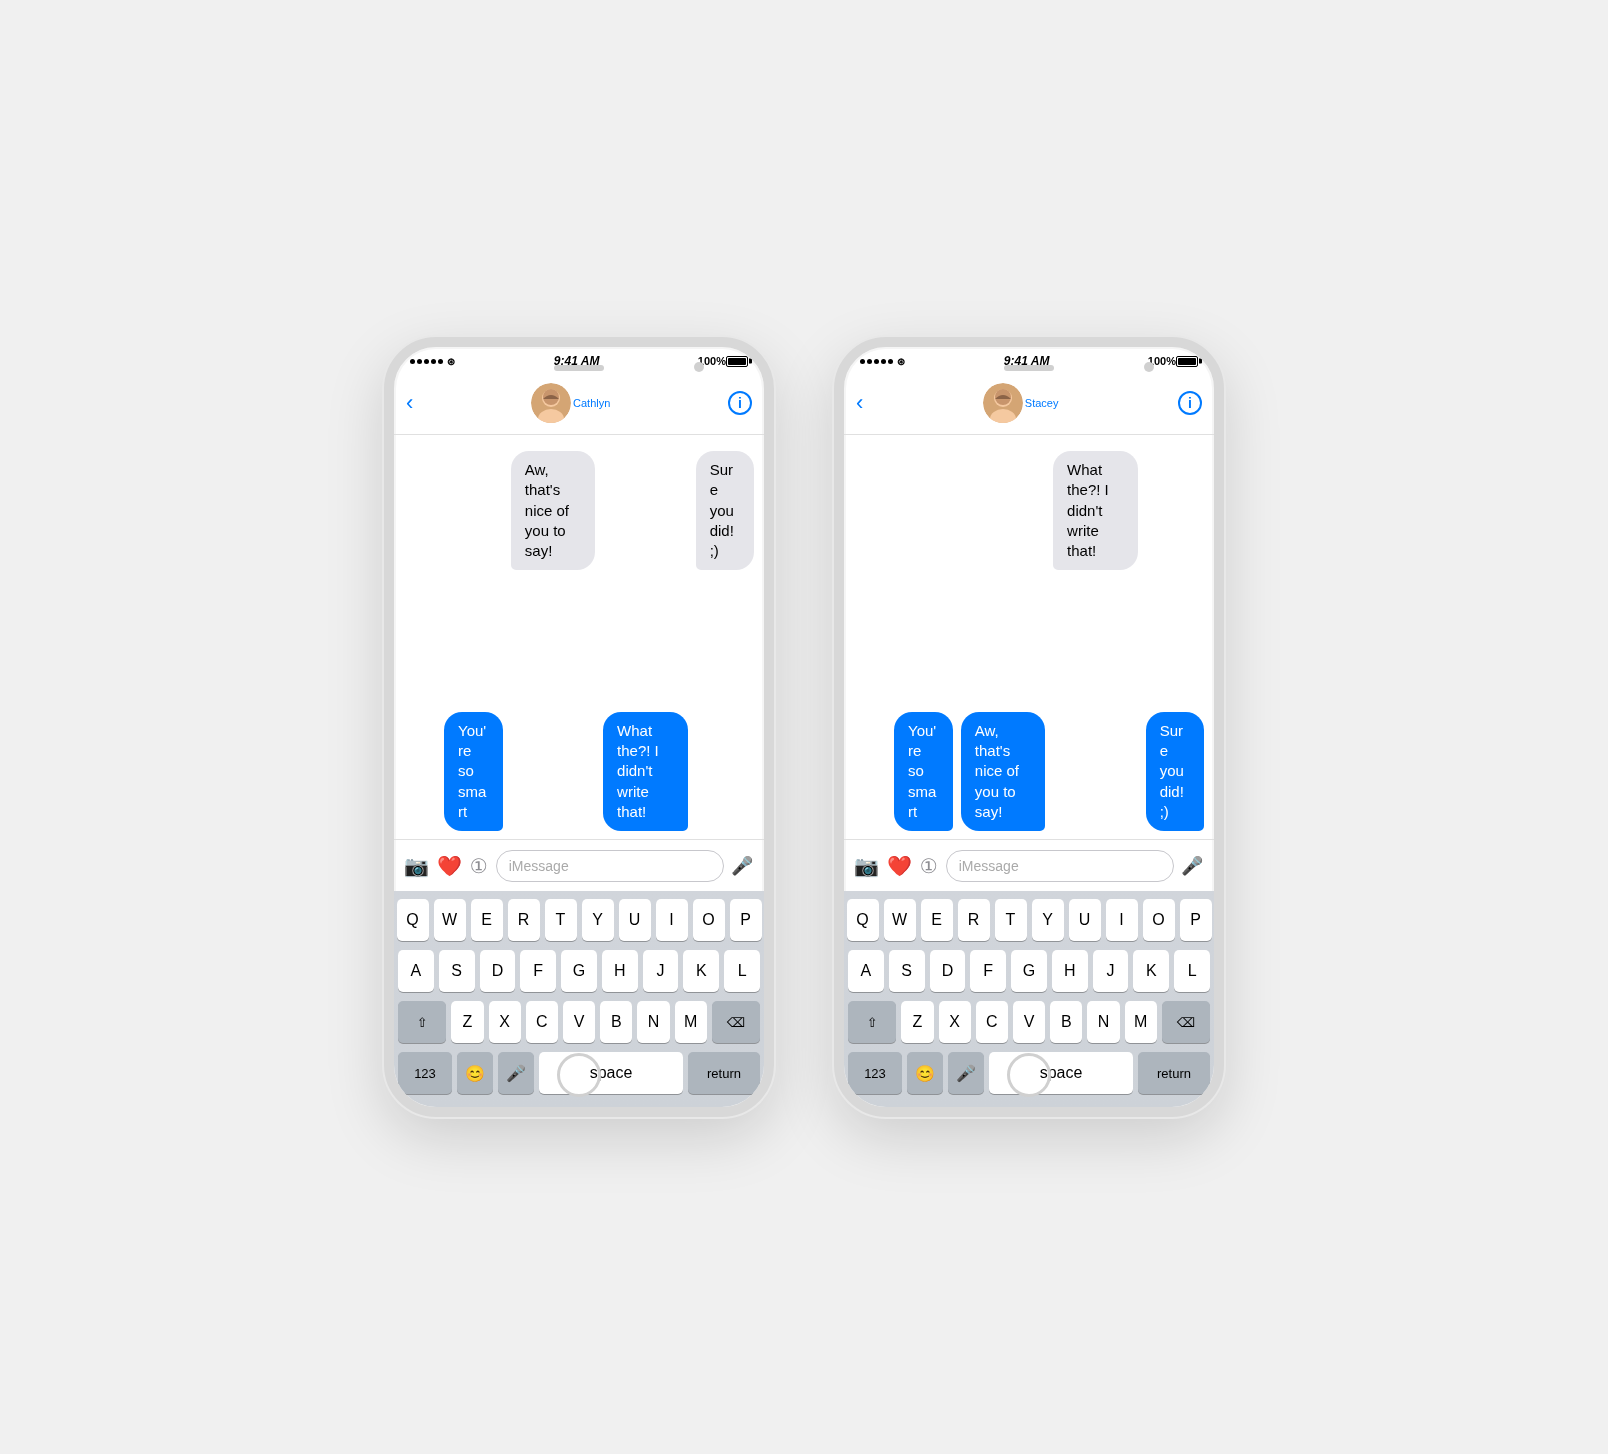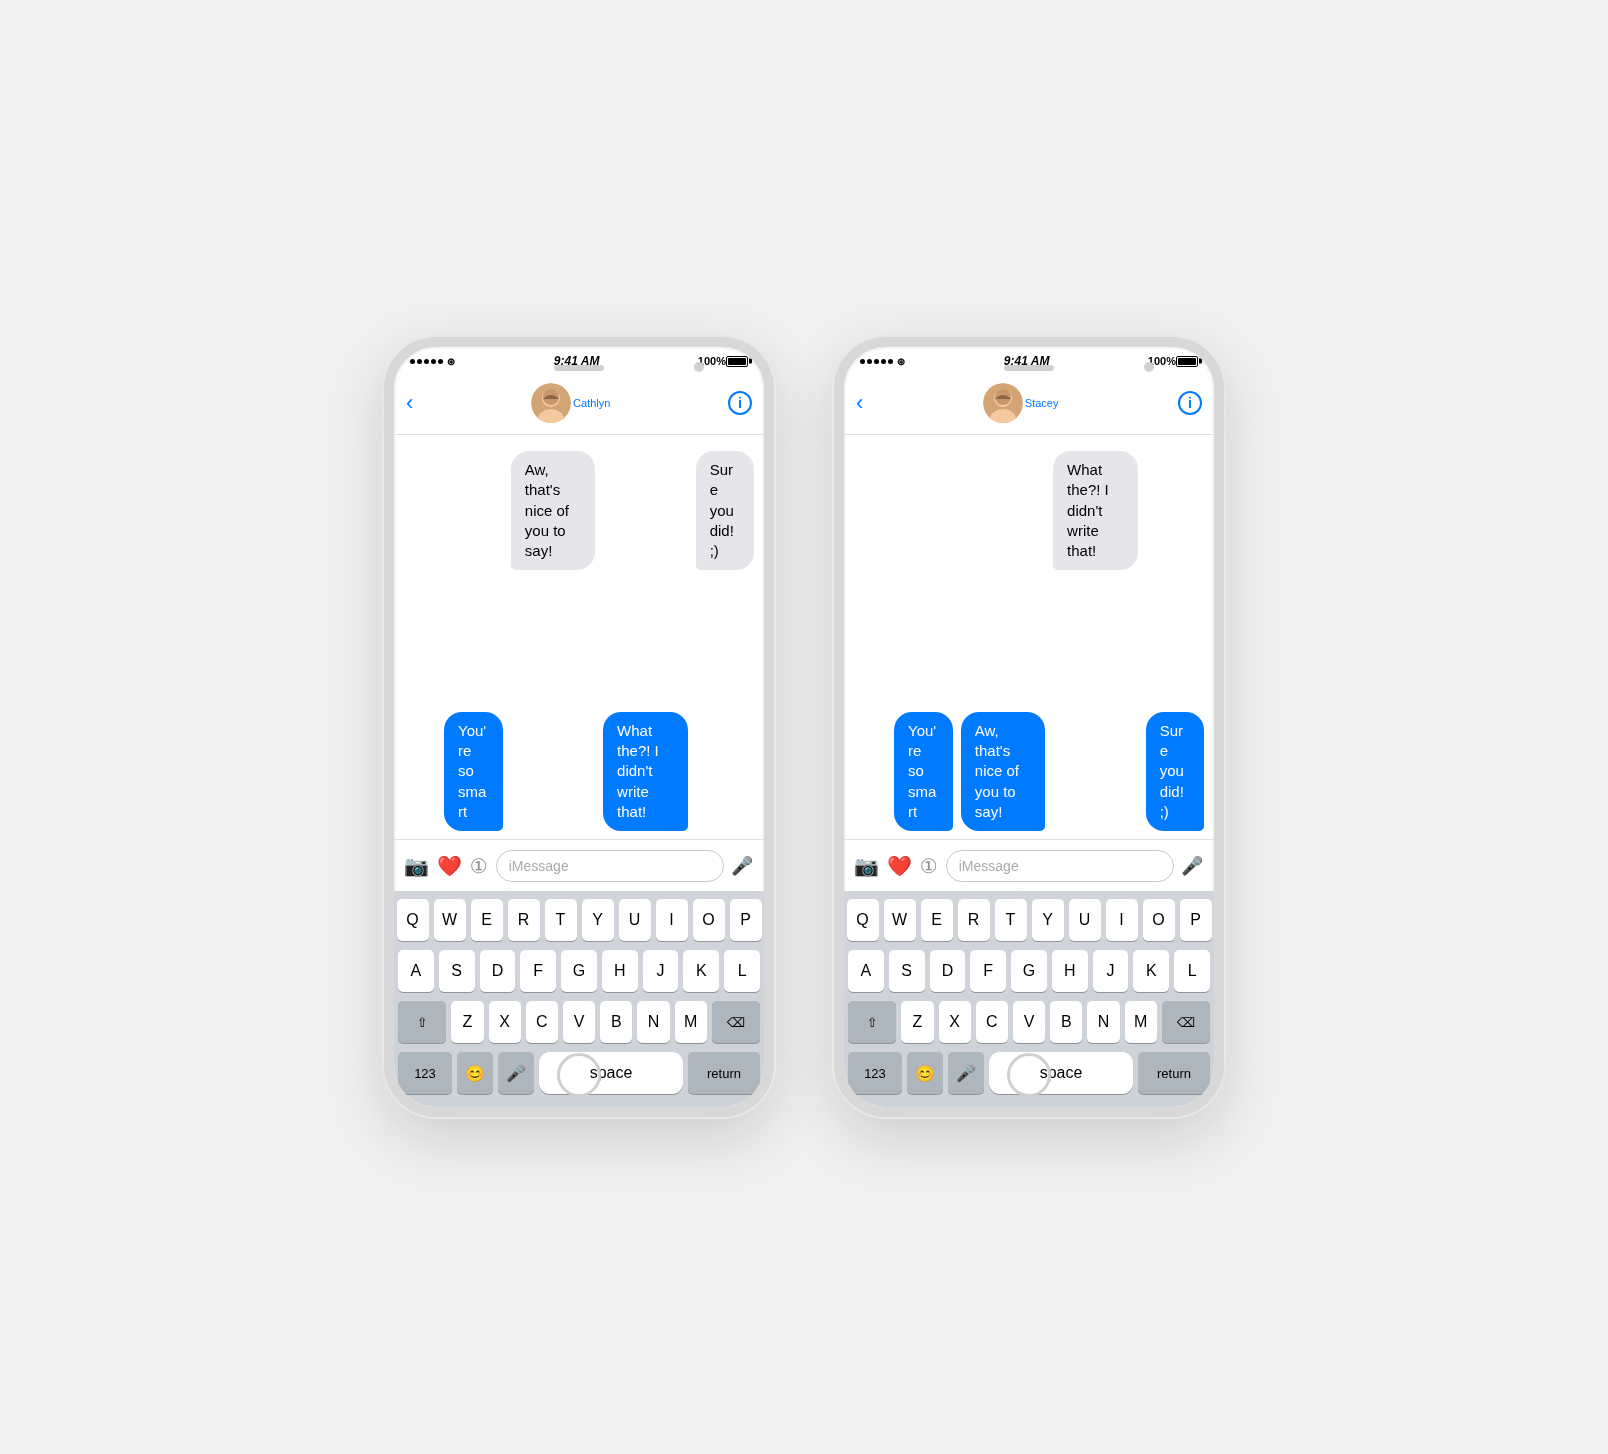--- a/index.html
+++ b/index.html
@@ -232,21 +232,20 @@
       background: #adb5bd;
       color: #000;
     }
     .key-special {
       background: #adb5bd;
       font-size: 13px;
       flex: 1.5;
     }
     .key-space {
       flex: 4;
-      border-radius: 11px;
     }
     .key-return {
       background: #adb5bd;
       font-size: 13px;
       flex: 2;
     }
 
     
     .home-button {
       width: 44px;

